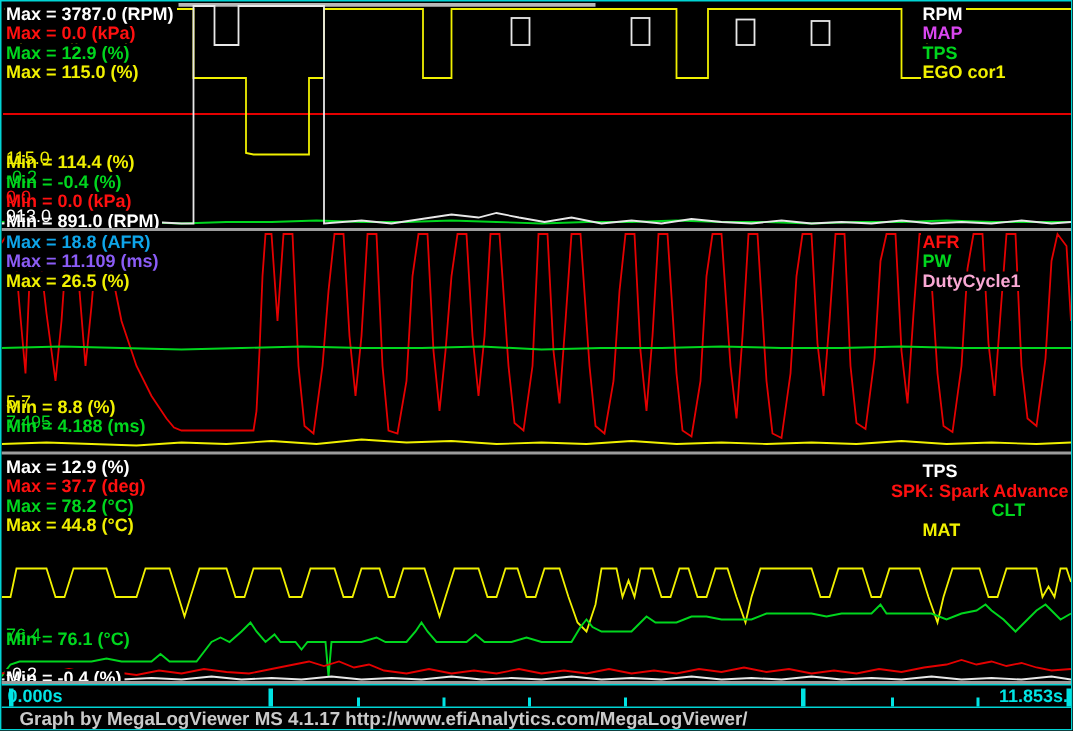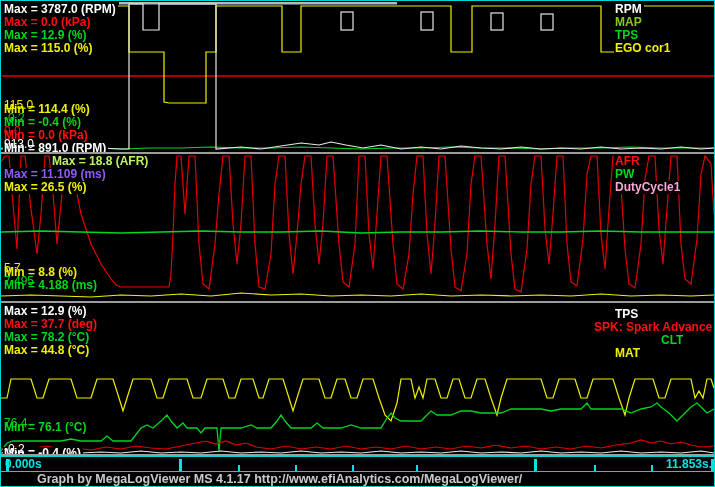--- a/index.html
+++ b/index.html
@@ -24,21 +24,21 @@
   .legend3-indent{margin-left:-21px;}
   .timeline{
     position:absolute; left:0; top:455px; width:715px; height:16px;
     box-sizing:border-box; border-top:1px solid #00d4d4; border-bottom:1px solid #00d4d4;
     background:#000;
   }
   .tl-label{position:absolute; top:1px; font-size:12px; font-weight:bold; color:#00e4e4; line-height:13px;}
   .tick{position:absolute; bottom:0; background:#00e4e4;}
   .statusbar{
     position:absolute; left:0; top:471px; width:715px; height:15px; background:#000;
-    color:#c9c9c9; font-size:12.5px; font-weight:bold; line-height:15px; padding-left:36px;
+    color:#c9c9c9; font-size:12.5px; font-weight:bold; line-height:15px; padding-left:12px;
     box-sizing:border-box; white-space:nowrap;
   }
 </style>
 </head>
 <body>
 
 <div class="win">
 
   <div class="panel" style="top:1px; height:150px;">
     <svg width="715" height="150" viewBox="0 0 715 150">
@@ -57,42 +57,42 @@
 
     <div class="col" style="left:2px; top:1px;">
       <div class="lbl" style="color: rgb(255, 255, 255);">Max = 3787.0 (RPM)</div>
       <div class="lbl" style="color: rgb(255, 16, 16);">Max = 0.0 (kPa)</div>
       <div class="lbl" style="color: rgb(0, 214, 30);">Max = 12.9 (%)</div>
       <div class="lbl" style="color: rgb(240, 240, 0);">Max = 115.0 (%)</div>
     </div>
 
     <div class="col" style="left:613px; top:1px;">
       <div class="lbl" style="color: rgb(255, 255, 255);">RPM</div>
-      <div class="lbl" style="color: #84cc16; text-align: right;">MAP</div>
+      <div class="lbl" style="color: #d946ef; text-align: right;">MAP</div>
       <div class="lbl" style="color: rgb(0, 214, 30);">TPS</div>
       <div class="lbl" style="color: rgb(240, 240, 0);">EGO cor1</div>
     </div>
 
     <div class="minrow" style="top: 97px; color: rgb(240, 240, 0);"><span class="lbl">Min = 114.4 (%)</span><span class="cur">115.0</span></div>
     <div class="minrow" style="top: 110px; color: rgb(0, 214, 30);"><span class="lbl">Min = -0.4 (%)</span><span class="cur">-0.2</span></div>
     <div class="minrow" style="top: 123px; color: rgb(255, 16, 16);"><span class="lbl">Min = 0.0 (kPa)</span><span class="cur">0.0</span></div>
     <div class="minrow" style="top: 136px; color: rgb(255, 255, 255);"><span class="lbl">Min = 891.0 (RPM)</span><span class="cur">913.0</span></div>
   </div>
 
   <div class="sep" style="top:151px;"></div>
 
   <div class="panel" style="top:153px; height:147px;">
     <svg width="715" height="147" viewBox="0 0 715 147">
       <polyline fill="none" stroke="#e40000" stroke-width="1.2" points="0,8 4,2 8,2 12,50 16,95 20,2 24,2 30,55 36,100 40,60 44,2 48,2 52,40 56,90 60,50 64,2 68,2 74,30 80,60 90,90 100,110 110,125 115,131 120,133 168,133 170,120 172,80 174,30 176,2 180,2 184,60 188,2 194,2 198,90 202,130 208,135 214,90 218,40 222,2 228,2 232,70 236,110 240,70 244,2 250,2 254,90 258,133 264,135 270,100 274,30 278,2 284,2 288,80 292,120 296,80 300,30 304,2 310,2 314,70 318,110 322,70 326,2 332,2 338,90 342,128 348,133 354,90 358,2 364,2 368,80 372,115 376,60 380,2 386,2 392,90 396,130 402,135 408,100 412,40 416,2 422,2 426,80 430,120 434,70 438,2 444,2 450,95 454,133 460,137 466,100 470,30 474,2 480,2 486,90 490,125 494,70 498,2 504,2 510,100 514,135 520,138 526,95 530,30 534,2 540,2 544,75 548,110 552,60 556,2 562,2 566,90 570,128 576,132 582,85 586,20 590,2 596,2 600,80 604,115 608,55 612,2 618,2 624,95 628,130 634,134 640,90 644,25 648,2 654,2 658,75 662,110 666,55 670,2 676,2 680,90 684,125 690,130 696,85 700,20 704,2 710,10 713,60"></polyline>
       <polyline fill="none" stroke="#00d61e" stroke-width="1.3" points="0,78 40,77 80,78 120,79 160,78 200,77 240,78 280,78 320,77 360,79 400,78 440,78 480,77 520,78 560,78 600,77 640,78 680,78 713,78"></polyline>
       <polyline fill="none" stroke="#f0f000" stroke-width="1.2" points="0,142 30,141 60,142 90,143 120,141 150,142 180,140 210,142 240,139 270,141 300,140 330,142 360,141 390,142 420,140 450,142 480,141 510,142 540,141 570,142 600,140 630,142 660,141 690,142 713,141"></polyline>
     </svg>
 
     <div class="col" style="left:2px; top:1px;">
-      <div class="lbl" style="color: #bef264; margin-left: 48px;">Max = 18.8 (AFR)</div>
+      <div class="lbl" style="color: #0ea5e9;">Max = 18.8 (AFR)</div>
       <div class="lbl" style="color: #8b5cf6;">Max = 11.109 (ms)</div>
       <div class="lbl" style="color: rgb(240, 240, 0);">Max = 26.5 (%)</div>
     </div>
 
     <div class="col" style="left:613px; top:1px;">
       <div class="lbl" style="color: rgb(255, 16, 16);">AFR</div>
       <div class="lbl" style="color: rgb(0, 214, 30);">PW</div>
       <div class="lbl" style="color: #f9a8d4;">DutyCycle1</div>
     </div>
 

